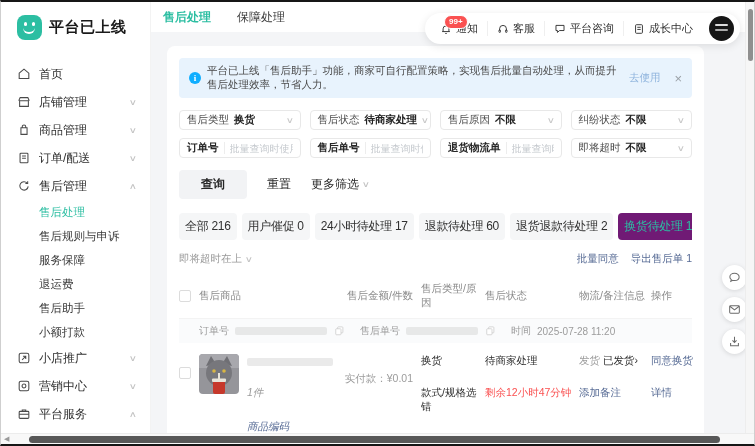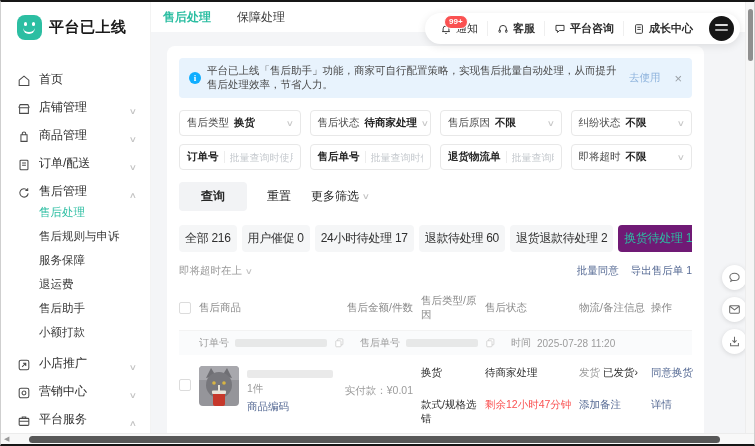--- a/index.html
+++ b/index.html
@@ -10,51 +10,51 @@
   .layout{display:flex;height:100%;}
 
   
   .sidebar{width:150px;flex-shrink:0;background:#fff;padding:13px 0 0 16px;border-right:1px solid #f3f3f3;overflow:hidden;}
   .logo{display:flex;align-items:center;gap:7px;margin-bottom:20px;}
   .logo-icon{position:relative;width:25px;height:25px;background:#2cbea2;border-radius:8px;flex-shrink:0;}
   .logo-icon::before{content:"";position:absolute;width:2.5px;height:4px;background:#fff;border-radius:2px;left:7px;top:7px;box-shadow:8px 0 0 #fff;}
   .logo-icon::after{content:"";position:absolute;left:6px;top:11px;width:12px;height:6px;border-bottom:2.5px solid #fff;border-radius:0 0 9px 9px;}
   .logo-text{font-size:15px;font-weight:bold;color:#1a1a1a;letter-spacing:.5px;}
   .nav{font-size:12px;color:#2e2e2e;}
-  .nav-item{display:flex;align-items:flex-end;gap:8px;height:28px;padding-right:14px;cursor:pointer;}
+  .nav-item{display:flex;align-items:center;gap:8px;height:28px;padding-right:14px;cursor:pointer;}
   .nav-item svg{flex-shrink:0;}
   .chev{margin-left:auto;font-size:8px;color:#c3c3c3;transform:scaleX(1.4);}
   .nav-sub{display:flex;align-items:center;height:24px;padding-left:22px;font-size:11.5px;color:#3a3a3a;cursor:pointer;}
   .nav-sub.active{color:#2cbea2;}
 
   
   .main{flex:1;position:relative;background:#f4f5f7;min-width:0;}
   .tabbar{height:30px;background:#fff;display:flex;align-items:center;gap:26px;padding-left:12px;font-size:12px;color:#3a3a3a;}
   .tab{cursor:pointer;}
   .tab.active{color:#2cbea2;font-weight:bold;}
 
   .toolbar{position:absolute;top:11px;right:14px;height:31px;background:#fff;border-radius:17px;
     display:flex;align-items:center;box-shadow:0 2px 8px rgba(0,0,0,.10);padding:0 4px 0 6px;font-size:11px;color:#2e2e2e;z-index:6;}
   .tb-item{display:flex;align-items:center;gap:4px;padding:0 9px;position:relative;cursor:pointer;white-space:nowrap;}
-  .tb-item + .tb-item{border-left:1px solid #efefef;font-weight:bold;}
+  .tb-item + .tb-item{border-left:1px solid #efefef;}
   .tb-badge{position:absolute;top:-6px;left:13px;background:#fa5151;color:#fff;font-size:8px;line-height:1;
     border-radius:8px;padding:2px 4px;border:1px solid #fff;font-weight:bold;}
   .avatar{width:25px;height:25px;border-radius:50%;background:#161616;margin:0 2px 0 7px;position:relative;overflow:hidden;flex-shrink:0;}
   .avatar::after{content:"";position:absolute;left:6px;top:8px;width:13px;height:2px;background:#fff;opacity:.85;box-shadow:0 5px 0 rgba(255,255,255,.75);border-radius:1px;}
 
   
   .card{position:absolute;left:16px;top:44px;width:537px;background:#fff;border-radius:8px;padding:12px 12px 0;}
   .banner{display:flex;align-items:center;gap:6px;background:#e8f3fd;border-radius:4px;padding:6px 10px;font-size:10.5px;color:#4a4a4a;}
   .info-ic{width:12px;height:12px;border-radius:50%;background:#10aeff;color:#fff;font-size:9px;font-weight:bold;
     display:flex;align-items:center;justify-content:center;font-family:"Liberation Serif",serif;flex-shrink:0;}
   .banner-link{color:#8fb4dd;margin-left:2px;cursor:pointer;white-space:nowrap;}
   .banner-close{margin-left:auto;color:#9aa0a6;font-size:13px;cursor:pointer;padding-left:8px;}
 
   .filters{margin-top:12px;display:grid;grid-template-columns:repeat(4,1fr);gap:8px 9px;}
-  .fbox{border:1px solid #e8e8e8;border-radius:4px;height:26px;display:flex;align-items:center;gap:5px;padding:0 7px;font-size:10.5px;background:#fff;cursor:pointer;overflow:hidden;}
+  .fbox{border:1px solid #e8e8e8;border-radius:4px;height:20px;display:flex;align-items:center;gap:5px;padding:0 7px;font-size:10.5px;background:#fff;cursor:pointer;overflow:hidden;}
   .flab{color:#4b4b4b;white-space:nowrap;}
   .flab.strong{font-weight:bold;color:#262626;}
   .fval{font-weight:bold;color:#222;white-space:nowrap;}
   .fchev{margin-left:auto;font-size:8px;color:#c8c8c8;transform:scaleX(1.4);flex-shrink:0;}
   .fdiv{width:1px;height:12px;background:#ededed;flex-shrink:0;}
   .fip{border:0;outline:0;padding:0;min-width:0;flex:1;font-size:10px;color:#333;background:transparent;font-family:inherit;}
   .fip::placeholder{color:#c5c9ce;}
 
   .actions-row{margin-top:12px;display:flex;align-items:center;gap:20px;font-size:12px;color:#262626;}
   .btn-query{background:#f2f3f5;border-radius:4px;padding:6px 22px;font-weight:bold;cursor:pointer;}
@@ -76,21 +76,21 @@
   .col-amount{text-align:right;padding-right:8px;}
 
   .meta-row{display:flex;align-items:center;gap:6px;background:#fafbfc;font-size:10px;color:#9c9c9c;padding:5px 0 5px 20px;}
   .redact{display:inline-block;height:8px;border-radius:2px;background:#d9d9d9;opacity:.55;filter:blur(.4px);}
   .copy-ic{cursor:pointer;display:inline-flex;margin:0 10px 0 2px;}
 
   .trow{padding:11px 0 13px;border-bottom:1px solid #f3f3f3;align-items:flex-start;font-size:10.5px;color:#2e2e2e;}
   .trow .checkbox{margin-top:13px;}
   .prod-cell{display:flex;gap:8px;}
   .prod-img{width:40px;height:40px;border-radius:4px;overflow:hidden;flex-shrink:0;}
-  .prod-info{display:flex;flex-direction:column;gap:4px;padding-top:1px;}
+  .prod-info{display:flex;flex-direction:column;gap:20px;padding-top:1px;font-style:italic;}
   .line2{margin-top:18px;}
   .gray{color:#9c9c9c;}
   .red{color:#fa5151;}
   .dark{color:#2e2e2e;}
 
   
   .fab-col{position:absolute;right:7px;top:263px;display:flex;flex-direction:column;gap:7px;z-index:5;}
   .fab{width:25px;height:25px;border-radius:50%;background:#fff;box-shadow:0 1px 5px rgba(0,0,0,.13);
     display:flex;align-items:center;justify-content:center;cursor:pointer;}
 

